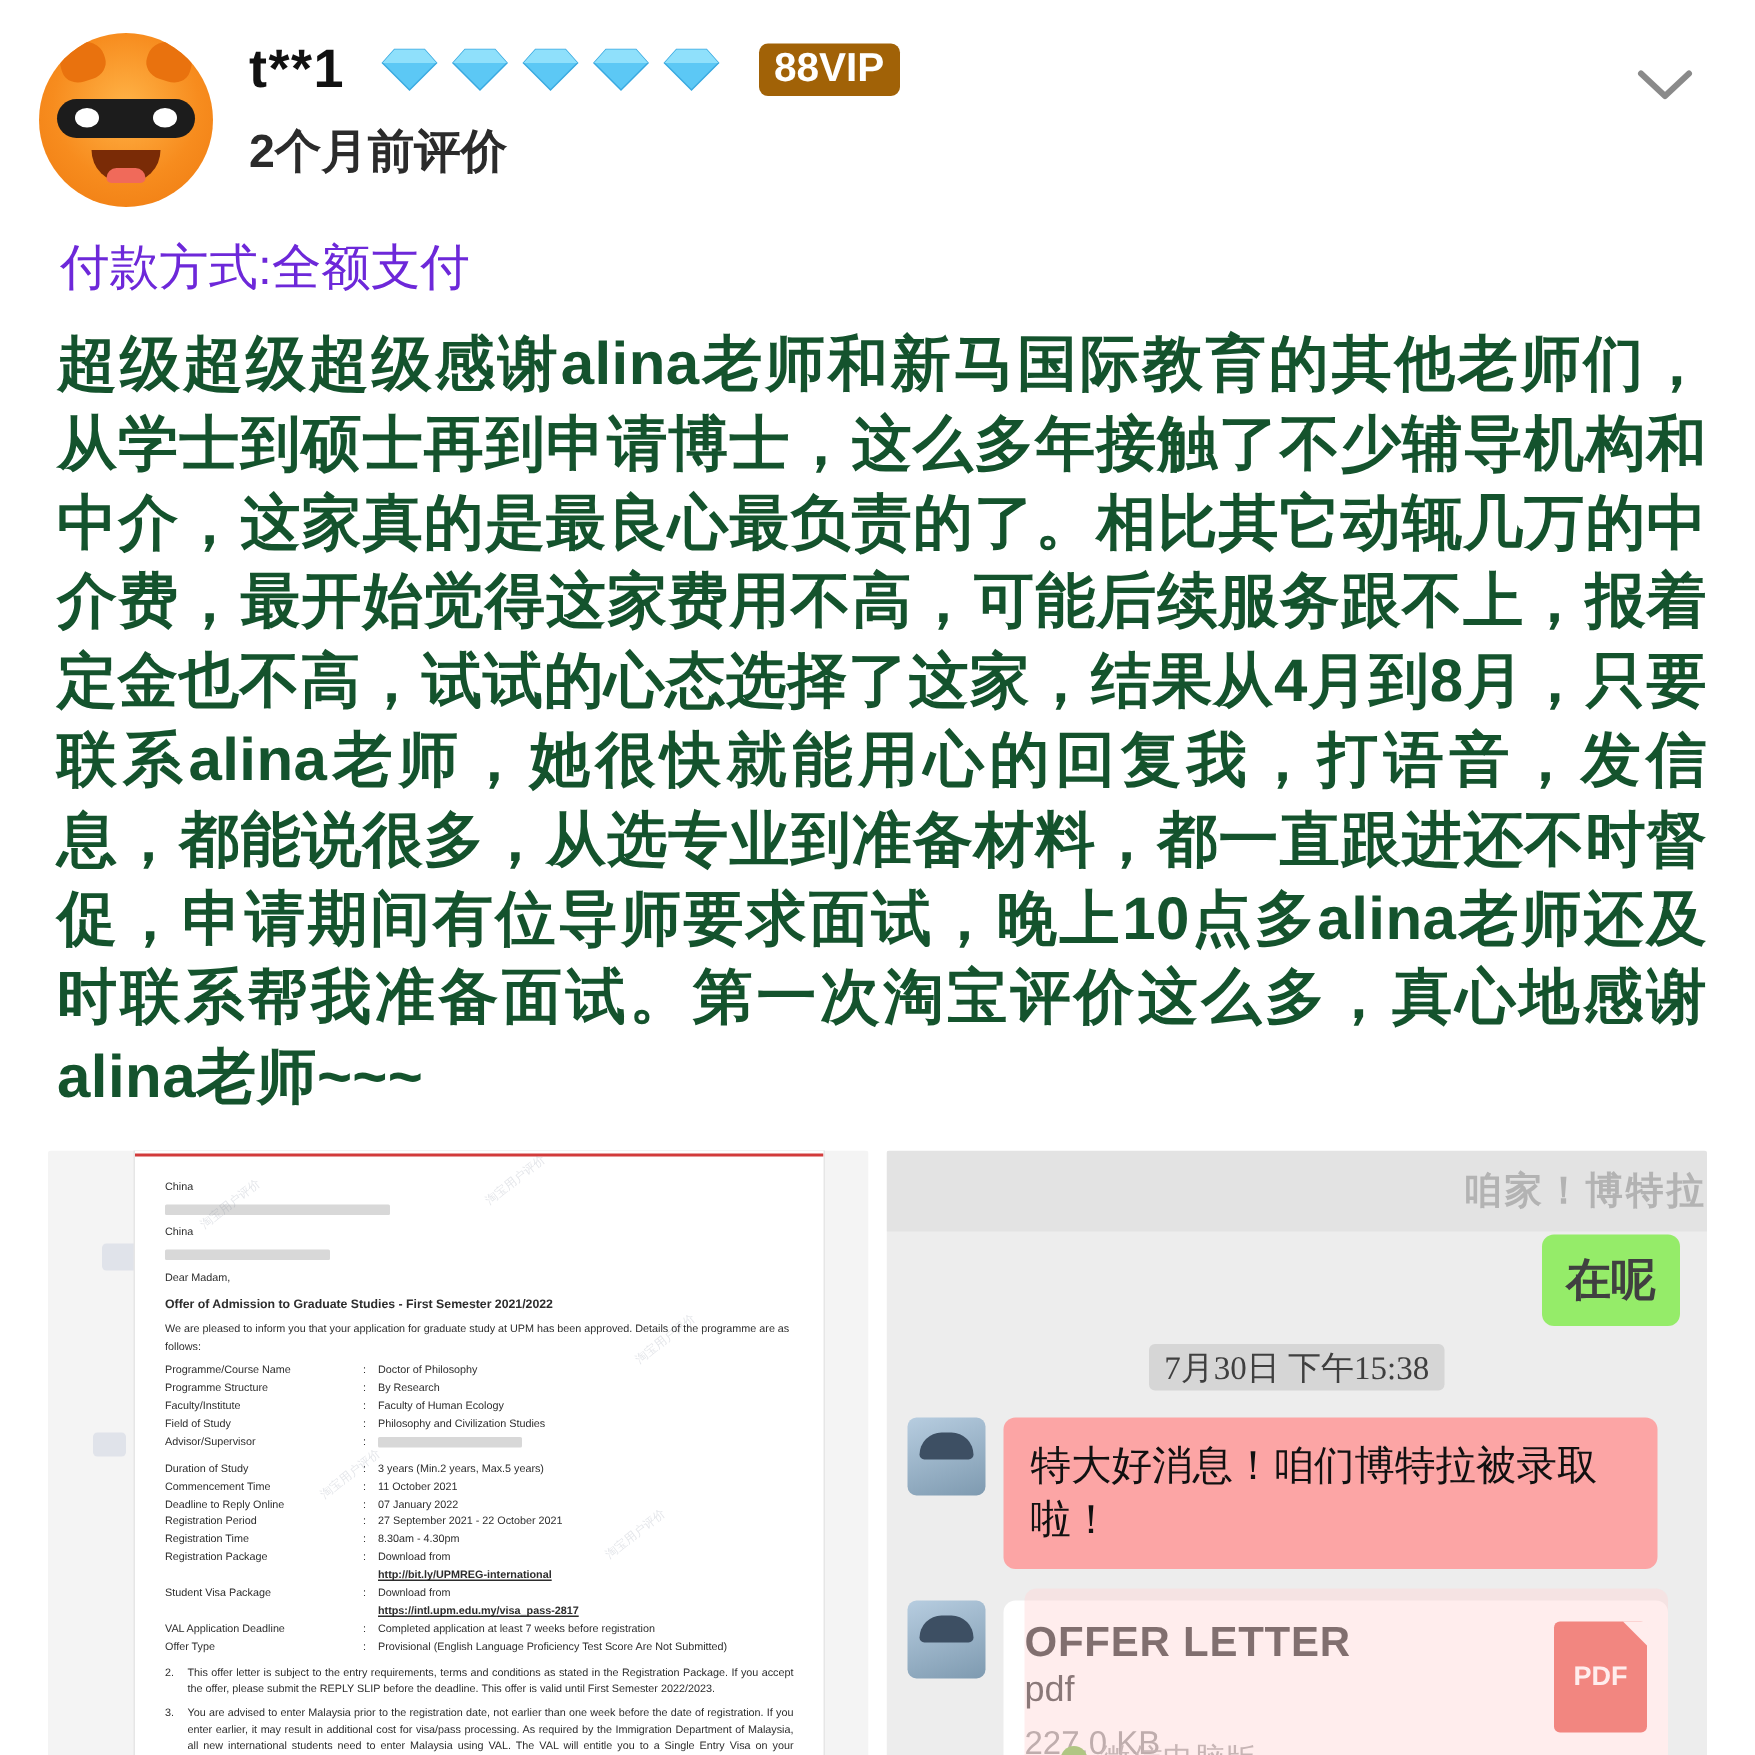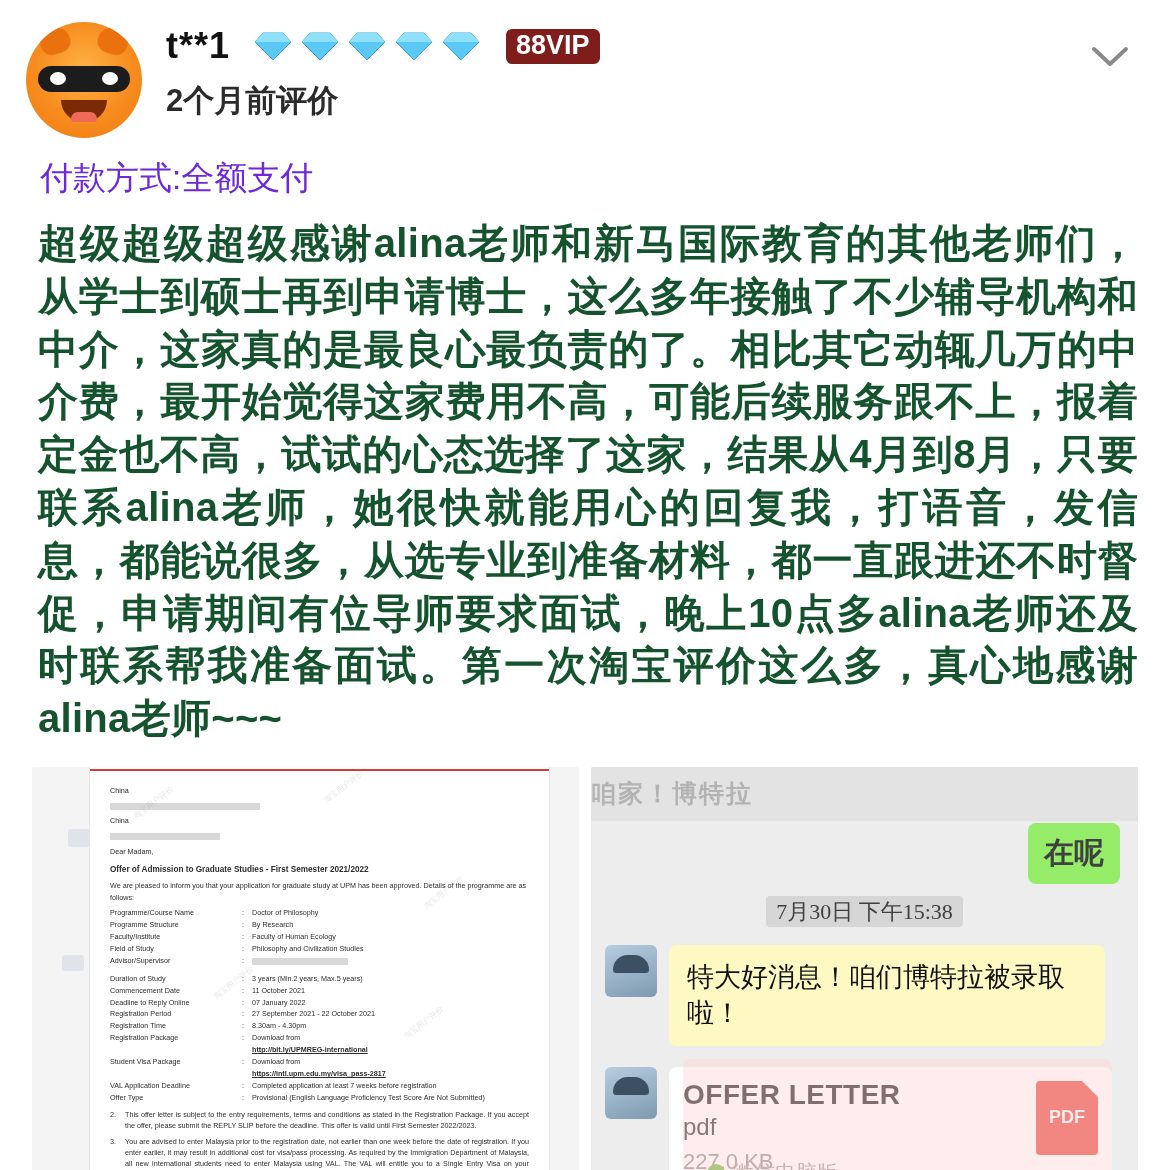--- a/index.html
+++ b/index.html
@@ -111,21 +111,21 @@
     margin-left: 14px;
   }
   .diamond {
     width: 38px;
     height: 30px;
     position: relative;
   }
   .diamond svg { display: block; }
   .vip-badge {
     margin-left: 16px;
-    background: #7f1d1d;
+    background: #a16207;
     color: #ffffff;
     font-size: 27px;
     font-weight: bold;
     border-radius: 6px;
     padding: 3px 10px 5px 10px;
     line-height: 1;
     letter-spacing: 0px;
   }
   .time-row {
     margin-top: 16px;
@@ -259,21 +259,21 @@
     position: relative;
     overflow: hidden;
   }
   .chat-topbar {
     position: absolute;
     top: 0; left: 0; right: 0;
     height: 54px;
     background: #e3e3e3;
     display: flex;
     align-items: center;
-    justify-content: flex-start;
+    justify-content: flex-end;
   }
   .chat-topbar .tb-title {
     font-size: 25px;
     color: #8d8d8d;
     font-weight: bold;
     letter-spacing: 2px;
     opacity: .55;
   }
   .bubble-right {
     position: absolute;
@@ -317,21 +317,21 @@
     overflow: hidden;
   }
   .msg .av::after {
     content:"";
     position:absolute;
     left:8px; top:10px; width:36px; height:18px;
     background:#3d4f63;
     border-radius: 18px 18px 4px 4px;
   }
   .bubble-left {
-    background: #fef9c3;
+    background: #fca5a5;
     border-radius: 8px;
     padding: 14px 18px;
     font-size: 27px;
     line-height: 1.35;
     color: #111;
     max-width: 400px;
   }
   .msg1 { top: 178px; }
   .msg2 { top: 300px; }
   .file-card {
@@ -526,21 +526,21 @@
               </tr>
             <tr>
                 <td colspan="3" style="height:5px;"></td>
               </tr>
             <tr>
                 <td class="k">Duration of Study</td>
                 <td class="s">:</td>
                 <td>3 years (Min.2 years, Max.5 years)</td>
               </tr>
             <tr>
-                <td class="k">Commencement Date</td>
+                <td class="k">Commencement Time</td>
                 <td class="s">:</td>
                 <td>11 October 2021</td>
               </tr>
             <tr>
                 <td class="k">Deadline to Reply Online</td>
                 <td class="s">:</td>
                 <td>07 January 2022</td>
               </tr>
             <tr>
                 <td class="k">Registration Period</td>

